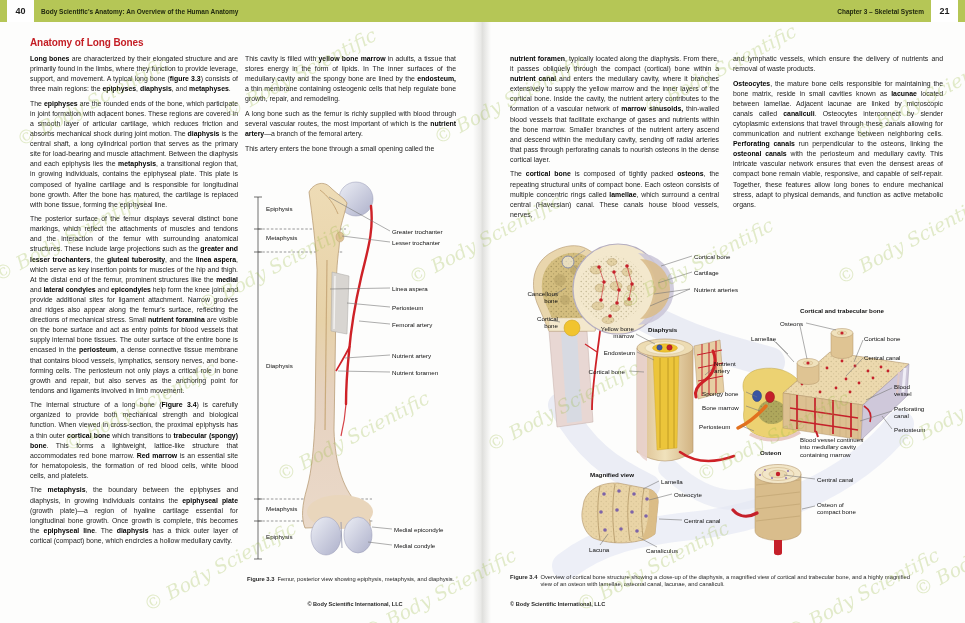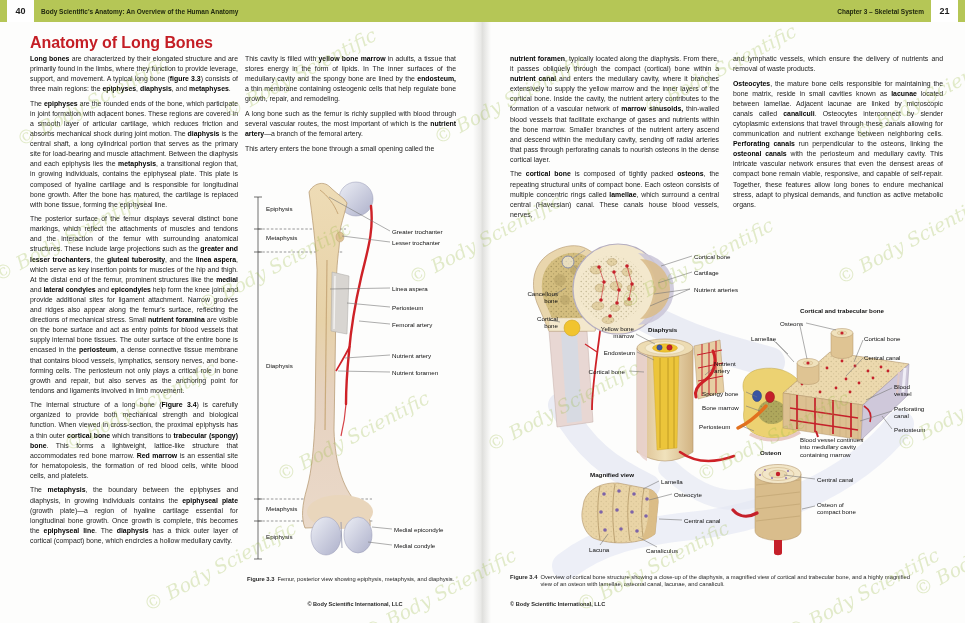--- a/index.html
+++ b/index.html
@@ -9,21 +9,21 @@
   .topbar{position:absolute;left:0;top:0;width:965px;height:22px;background:#b5c656;z-index:2;}
   .pagebox{position:absolute;top:0;height:22px;width:27px;background:#ffffff;display:flex;
            align-items:center;justify-content:center;font-weight:bold;font-size:9px;color:#1d1d1d;}
   #pagebox-left{left:7px;} #pagebox-right{right:7px;}
   .bartitle{position:absolute;top:0;height:22px;display:flex;align-items:center;
             font-size:6.5px;font-weight:bold;color:#222a10;}
   #bartitle-left{left:41px;} #bartitle-right{right:41px;}
   
   .gutter{position:absolute;left:473px;top:22px;width:18px;height:601px;z-index:3;pointer-events:none;
           background:linear-gradient(90deg,rgba(0,0,0,0) 0%,rgba(70,70,60,.10) 42%,rgba(70,70,60,.16) 52%,rgba(0,0,0,0) 100%);}
-  h1#main-heading{position:absolute;left:30px;top:37px;margin:0;font-size:16px;line-height:12px;
+  h1#main-heading{position:absolute;left:30px;top:37px;margin:0;font-size:10px;line-height:12px;
           color:#c41e25;letter-spacing:-.1px;z-index:2;}
   .col{position:absolute;z-index:2;}
   #col1{left:30px;top:54px;width:208px;}
   #col2{left:245px;top:54px;width:211px;}
   #col3{left:510px;top:54px;width:209px;}
   #col4{left:733px;top:54px;width:210px;}
   .col p{margin:0 0 4.4px 0;font-size:6.9px;line-height:10.1px;text-align:justify;color:#1a1a1a;}
   .col p b{color:#000;}
   
   .flab{position:absolute;font-size:6.2px;line-height:7.3px;color:#101010;white-space:nowrap;z-index:3;}

